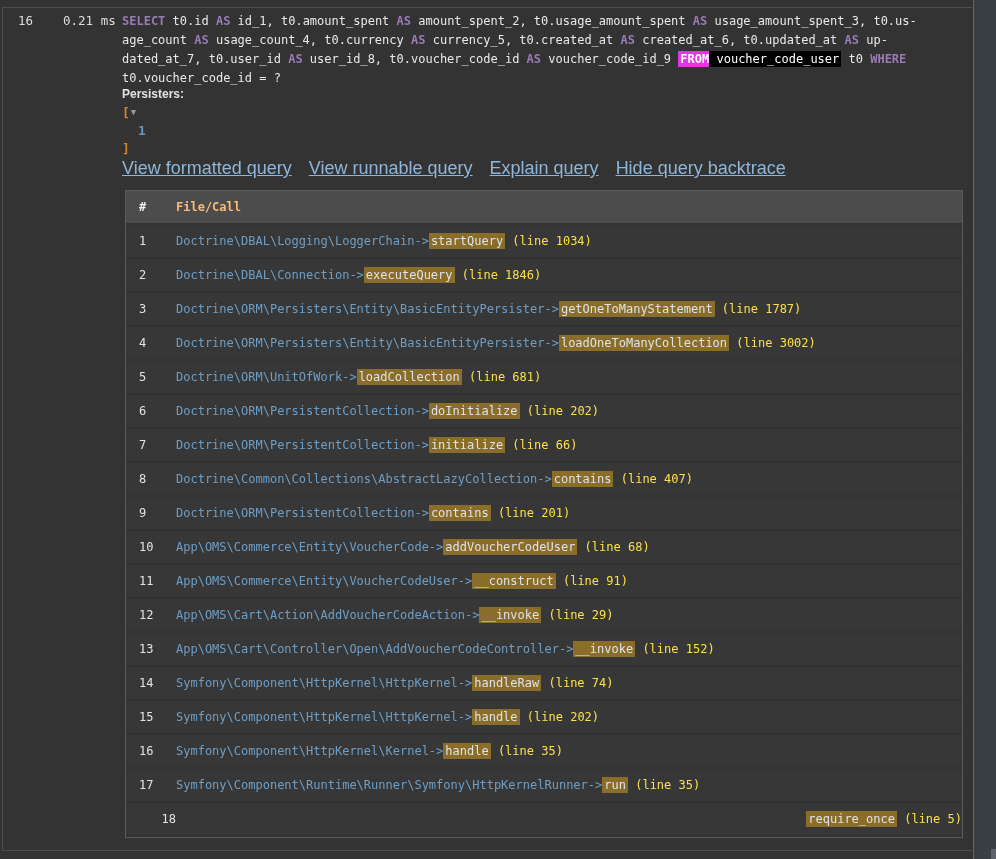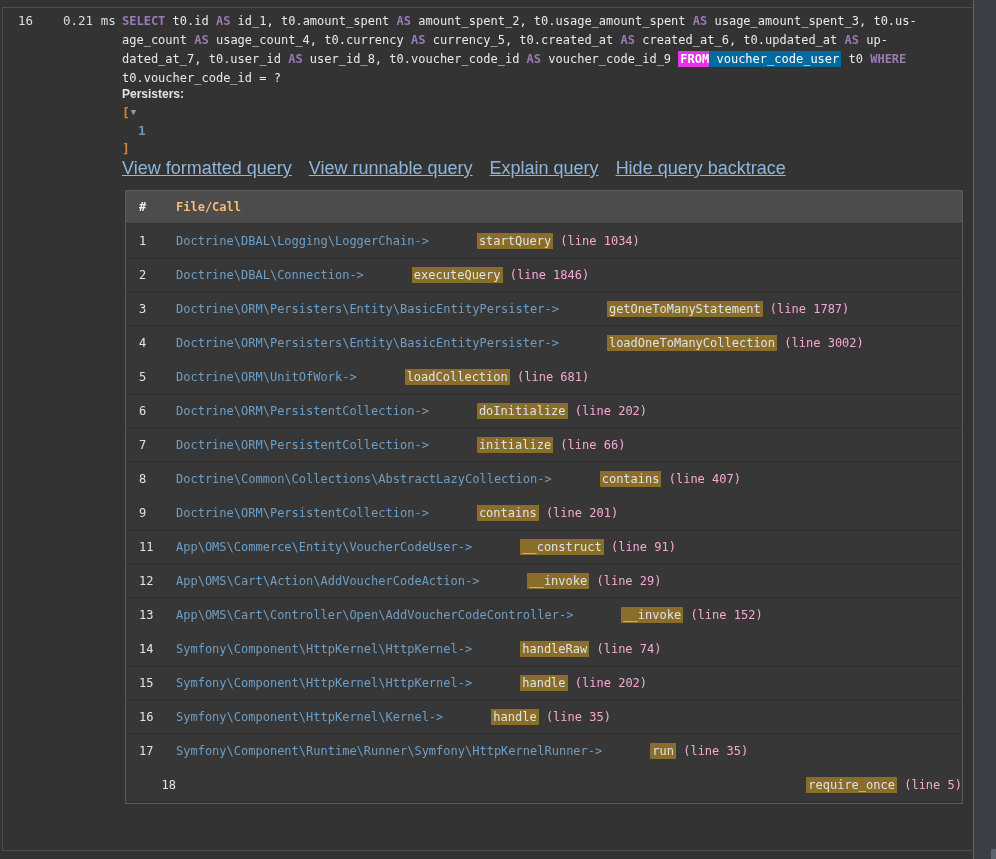--- a/index.html
+++ b/index.html
@@ -19,42 +19,42 @@
   }
 
   .qnum  { position:absolute; left:18px; top:13px; font-size:12.5px; color:#dedede; }
   .qtime { position:absolute; left:63px; top:13px; font-size:12.5px; color:#dedede;text-align:center; }
 
   .sql { position:absolute; left:122px; top:12px; width:852px; font-size:12px; line-height:19px; }
   .sql-line { white-space:pre; }
   .seg-kw   { color:#9a7bb5; font-weight:bold; }
   .seg-pl   { color:#e9e9e9; }
   .seg-hlkw { background:#e633e6; color:#ffffff; font-weight:bold; padding:1px 0 1px 2px; }
-  .seg-hl   { background:#0369a1; color:#ffffff; padding:1px 2px 1px 0; }
+  .seg-hl   { background:#000000; color:#ffffff; padding:1px 2px 1px 0; }
 
   .params-label { position:absolute; left:122px; top:87px; font-family:"Liberation Sans",sans-serif; font-size:12px; font-weight:bold; color:#e2e2e2; }
   .param-block  { position:absolute; left:122px; top:103px; font-size:13px; line-height:18px; }
   .bracket      { color:#cf8532; font-weight:bold; }
   .param-toggle { color:#9a9a9a; font-size:9px; vertical-align:2px; cursor:pointer; margin-left:1px; }
   .param-value  { color:#6897bb; font-weight:bold; padding-left:16px; }
 
   .actions { position:absolute; left:122px; top:158px; font-family:"Liberation Sans",sans-serif; font-size:18px; }
   .action-link { color:#8fb6d8; text-decoration:underline; margin-right:17px; cursor:pointer; }
 
   .backtrace { position:absolute; left:125px; top:190px; width:838px; border:1px solid #5a5a5a; padding-bottom:2px; background:#333333; }
   .bt-header { display:flex; height:32px; align-items:center; background:#4c4c4c; margin-bottom:2px; }
   .bt-header .bt-num  { color:#f0f0f0; font-weight:bold; }
   .bt-header .bt-file { color:#fdba74; font-weight:bold; }
   .bt-row { display:flex; height:32px; align-items:center; background:#373737; margin-bottom:2px; }
   .bt-row:last-child { margin-bottom:0;text-align:right; }
   .bt-num  { width:50px; padding-left:13px; font-size:12px; color:#e3e3e3; flex-shrink:0; }
   .bt-file { flex:1; font-size:12px; white-space:pre; }
   .bt-path   { color:#6d9ec6; }
-  .bt-method { background:#8a6d28; color:#dce3ea; padding:1px 2px;margin-left:48px; }
-  .bt-line   { color:#f9a8d4; }
+  .bt-method { background:#8a6d28; color:#dce3ea; padding:1px 2px; }
+  .bt-line   { color:#fde047; }
 </style>
 </head>
 <body>
 
 <div class="outer-row"></div>
 
 <div class="qnum">16</div>
 <div class="qtime">0.21 ms</div>
 
 <div class="sql">
@@ -110,20 +110,24 @@
       </div>
       <div class="bt-row">
         <div class="bt-num">8</div>
         <div class="bt-file"><span class="bt-path">Doctrine\Common\Collections\AbstractLazyCollection-&gt;</span><span class="bt-method">contains</span><span class="bt-line"> (line 407)</span></div>
       </div>
       <div class="bt-row">
         <div class="bt-num">9</div>
         <div class="bt-file"><span class="bt-path">Doctrine\ORM\PersistentCollection-&gt;</span><span class="bt-method">contains</span><span class="bt-line"> (line 201)</span></div>
       </div>
       <div class="bt-row">
+        <div class="bt-num">10</div>
+        <div class="bt-file"><span class="bt-path">App\OMS\Commerce\Entity\VoucherCode-&gt;</span><span class="bt-method">addVoucherCodeUser</span><span class="bt-line"> (line 68)</span></div>
+      </div>
+      <div class="bt-row">
         <div class="bt-num">11</div>
         <div class="bt-file"><span class="bt-path">App\OMS\Commerce\Entity\VoucherCodeUser-&gt;</span><span class="bt-method">__construct</span><span class="bt-line"> (line 91)</span></div>
       </div>
       <div class="bt-row">
         <div class="bt-num">12</div>
         <div class="bt-file"><span class="bt-path">App\OMS\Cart\Action\AddVoucherCodeAction-&gt;</span><span class="bt-method">__invoke</span><span class="bt-line"> (line 29)</span></div>
       </div>
       <div class="bt-row">
         <div class="bt-num">13</div>
         <div class="bt-file"><span class="bt-path">App\OMS\Cart\Controller\Open\AddVoucherCodeController-&gt;</span><span class="bt-method">__invoke</span><span class="bt-line"> (line 152)</span></div>

